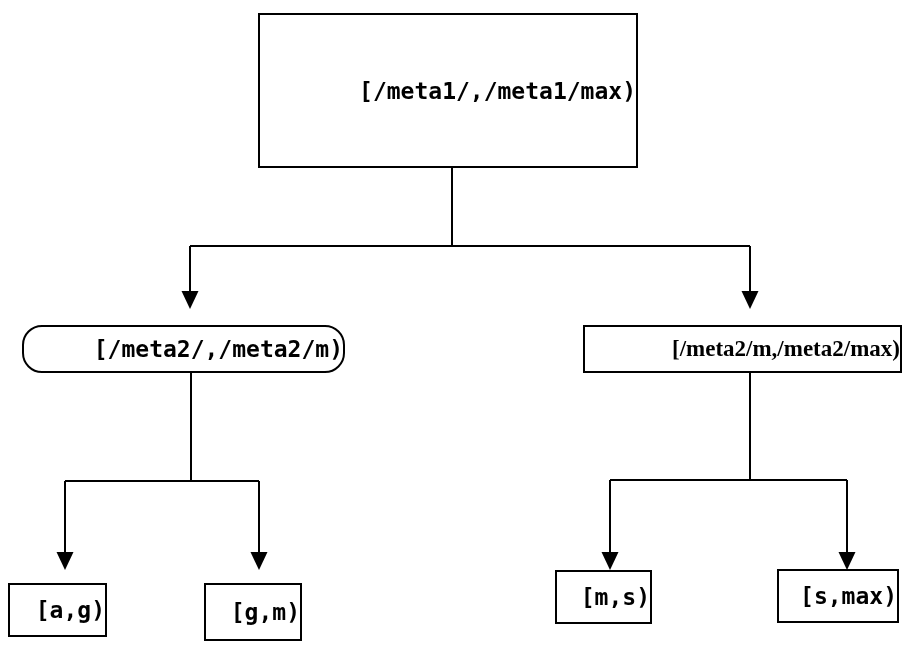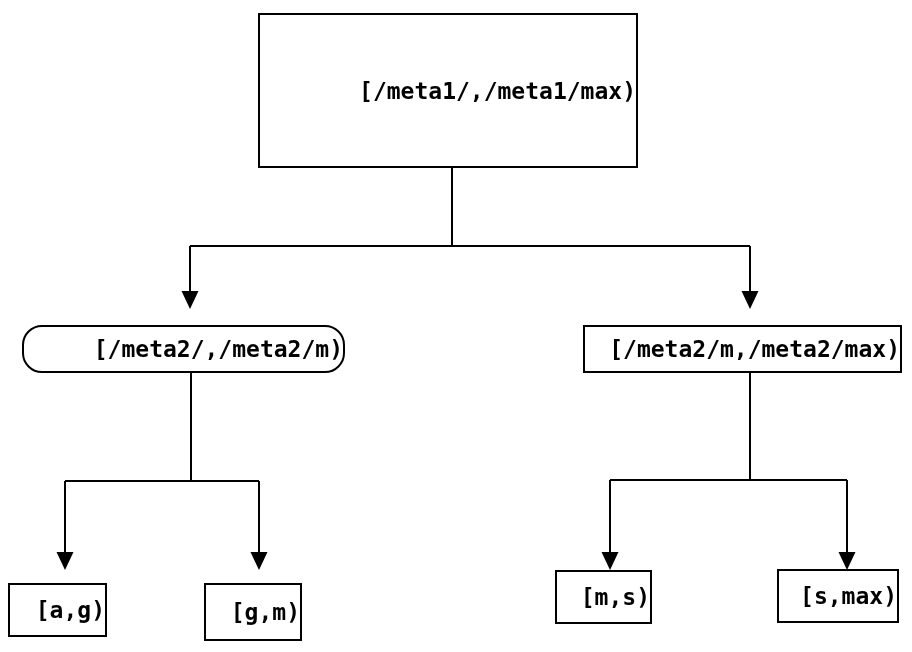--- a/index.html
+++ b/index.html
@@ -39,21 +39,21 @@
     display: flex;
     align-items: center;
     justify-content: flex-end;
     color: var(--text-color);
     font-weight: bold;
     font-size: 23px;
     white-space: nowrap;
   }
   .node-root      { left: 258px; top: 13px;  width: 380px; height: 155px; }
   .node-mid-left  { left: 22px;  top: 325px; width: 323px; height: 48px; border-radius: 20px; }
-  .node-mid-right { left: 583px; top: 325px; width: 319px; height: 48px; }
+  .node-mid-right { left: 583px; top: 325px; width: 319px; height: 48px; font-family: Liberation Serif, serif; }
   .node-leaf-ag   { left: 8px;   top: 583px; width: 99px;  height: 54px; }
   .node-leaf-gm   { left: 204px; top: 583px; width: 98px;  height: 58px; }
   .node-leaf-ms   { left: 555px; top: 570px; width: 97px;  height: 54px; padding-left: 39px; }
   .node-leaf-smax { left: 777px; top: 569px; width: 122px; height: 54px; }
 </style>
 </head>
 <body>
 
 <div class="canvas">
 

